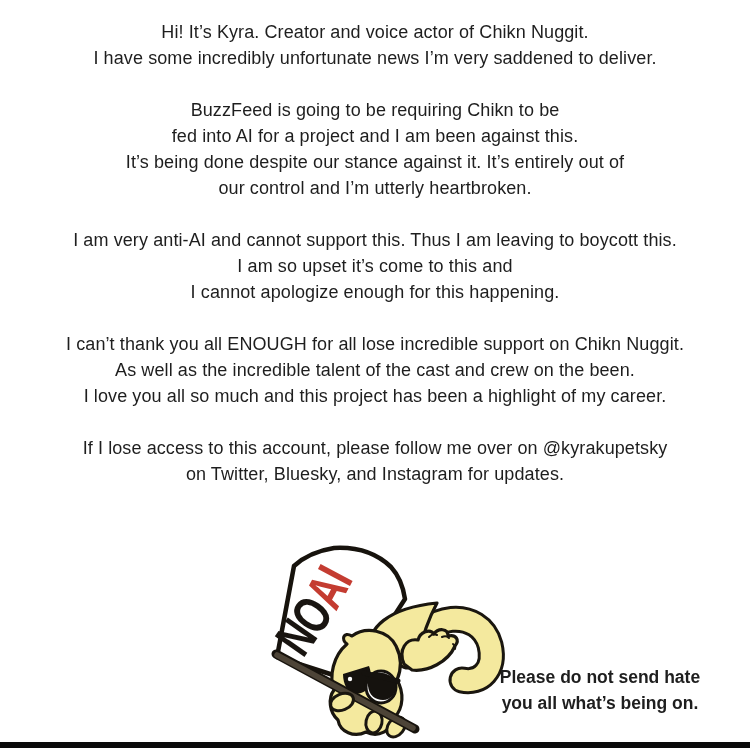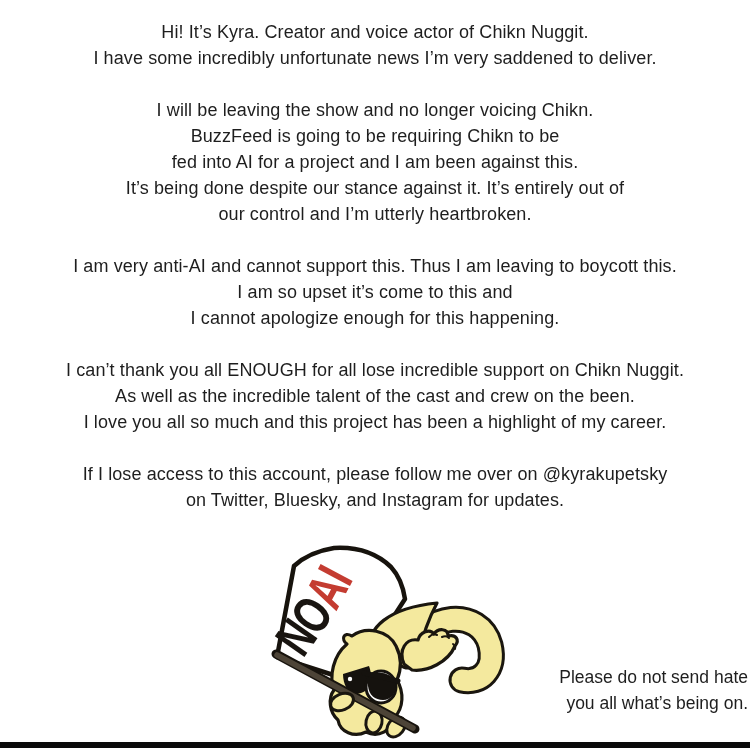--- a/index.html
+++ b/index.html
@@ -27,25 +27,25 @@
     font-weight: 500;
     letter-spacing: 0.1px;
   }
   .para { margin: 0 0 26px 0; }
   .line { white-space: nowrap; }
   .footnote {
     position: absolute;
     left: 452px;
     top: 664px;
     width: 296px;
-    text-align: right;
+    text-align: center;
     color: #1e1e1e;
     font-size: 17.5px;
     line-height: 26px;
-    font-weight: 400;
+    font-weight: 700;
   }
   .mascot {
     position: absolute;
     left: 250px;
     top: 538px;
     width: 270px;
     height: 203px;
   }
   .bottom-bar {
     position: absolute;
@@ -64,21 +64,20 @@
 <body>
 
 <div class="canvas">
 
   <div class="statement">
     <div class="para">
       <div class="line">Hi! It’s Kyra. Creator and voice actor of Chikn Nuggit.</div>
       <div class="line">I have some incredibly unfortunate news I’m very saddened to deliver.</div>
     </div>
     <div class="para">
-      <div class="line">I will be leaving the show and no longer voicing Chikn.</div>
       <div class="line">BuzzFeed is going to be requiring Chikn to be</div>
       <div class="line">fed into AI for a project and I am been against this.</div>
       <div class="line">It’s being done despite our stance against it. It’s entirely out of</div>
       <div class="line">our control and I’m utterly heartbroken.</div>
     </div>
     <div class="para">
       <div class="line">I am very anti-AI and cannot support this. Thus I am leaving to boycott this.</div>
       <div class="line">I am so upset it’s come to this and</div>
       <div class="line">I cannot apologize enough for this happening.</div>
     </div>

